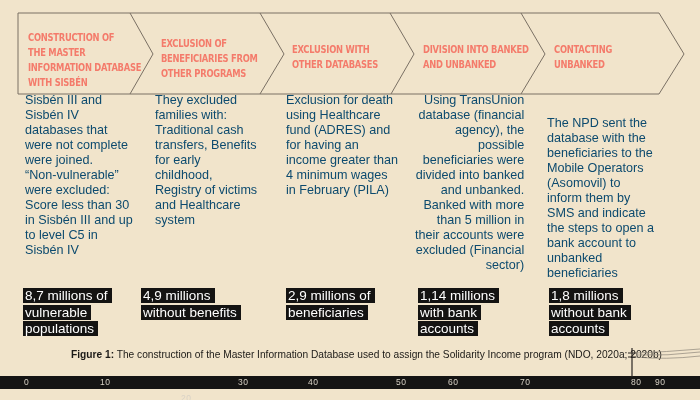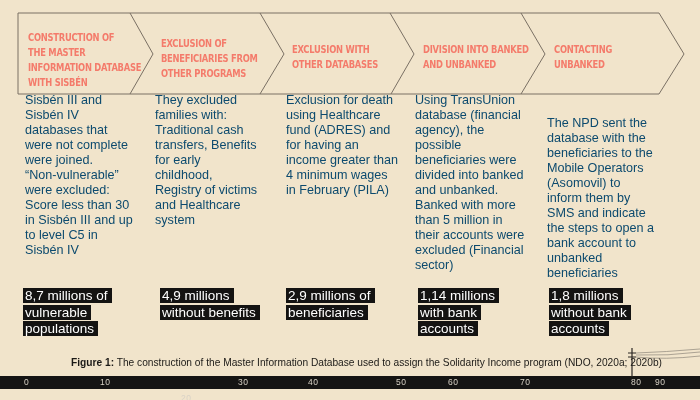--- a/index.html
+++ b/index.html
@@ -24,21 +24,21 @@
   }
   .stat {
     position: absolute; top: 288px;
     font-weight: normal; font-size: 13.5px; line-height: 16.5px; color: #fff;
   }
   .stat span {
     background: #141312; padding: 0 4px 0 2px;
     box-decoration-break: clone; -webkit-box-decoration-break: clone;
   }
   .caption {
-    position: absolute; top: 357px; left: 33px;
+    position: absolute; top: 349px; left: 33px;
     font-size: 10.2px; color: #1c1a17; white-space: nowrap; padding-left: 38px;
   }
   .caption b { font-weight: bold; }
   .ruler {
     position: absolute; left: 0; top: 376px; width: 700px; height: 13px;
     background: #151413;
   }
   .tick {
     position: absolute; top: 1px;
     font-size: 8.5px; color: #d8d2c6; letter-spacing: 0.5px;
@@ -93,21 +93,21 @@
 Registry of victims
 and Healthcare
 system</div>
 <div class="step-desc" style="left:286px;">Exclusion for death
 using Healthcare
 fund (ADRES) and
 for having an
 income greater than
 4 minimum wages
 in February (PILA)</div>
-<div class="step-desc" style="left:415px;">Using TransUnion
+<div class="step-desc" style="left:415px;text-align:right;">Using TransUnion
 database (financial
 agency), the
 possible
 beneficiaries were
 divided into banked
 and unbanked.
 Banked with more
 than 5 million in
 their accounts were
 excluded (Financial
@@ -118,21 +118,21 @@
 Mobile Operators
 (Asomovil) to
 inform them by
 SMS and indicate
 the steps to open a
 bank account to
 unbanked
 beneficiaries</div>
 
 <div class="stat" style="left:23px; width:110px;"><span>8,7 millions of vulnerable populations</span></div>
-<div class="stat" style="left:160px; width:110px;"><span>4,9 millions without benefits</span></div>
+<div class="stat" style="left:141px; width:110px;"><span>4,9 millions without benefits</span></div>
 <div class="stat" style="left:286px; width:100px;"><span>2,9 millions of beneficiaries</span></div>
 <div class="stat" style="left:418px; width:92px;"><span>1,14 millions with bank accounts</span></div>
 <div class="stat" style="left:549px; width:96px;"><span>1,8 millions without bank accounts</span></div>
 
 <div class="caption"><b>Figure 1:</b><span> The construction of the Master Information Database used to assign the Solidarity Income program (NDO, 2020a; 2020b)</span></div>
 
 <div class="ruler">
   <span class="tick" style="left:24px;">0</span>
   <span class="tick" style="left:100px;">10</span>
   <span class="tick" style="left:181px;margin-top:16px;">20</span>

